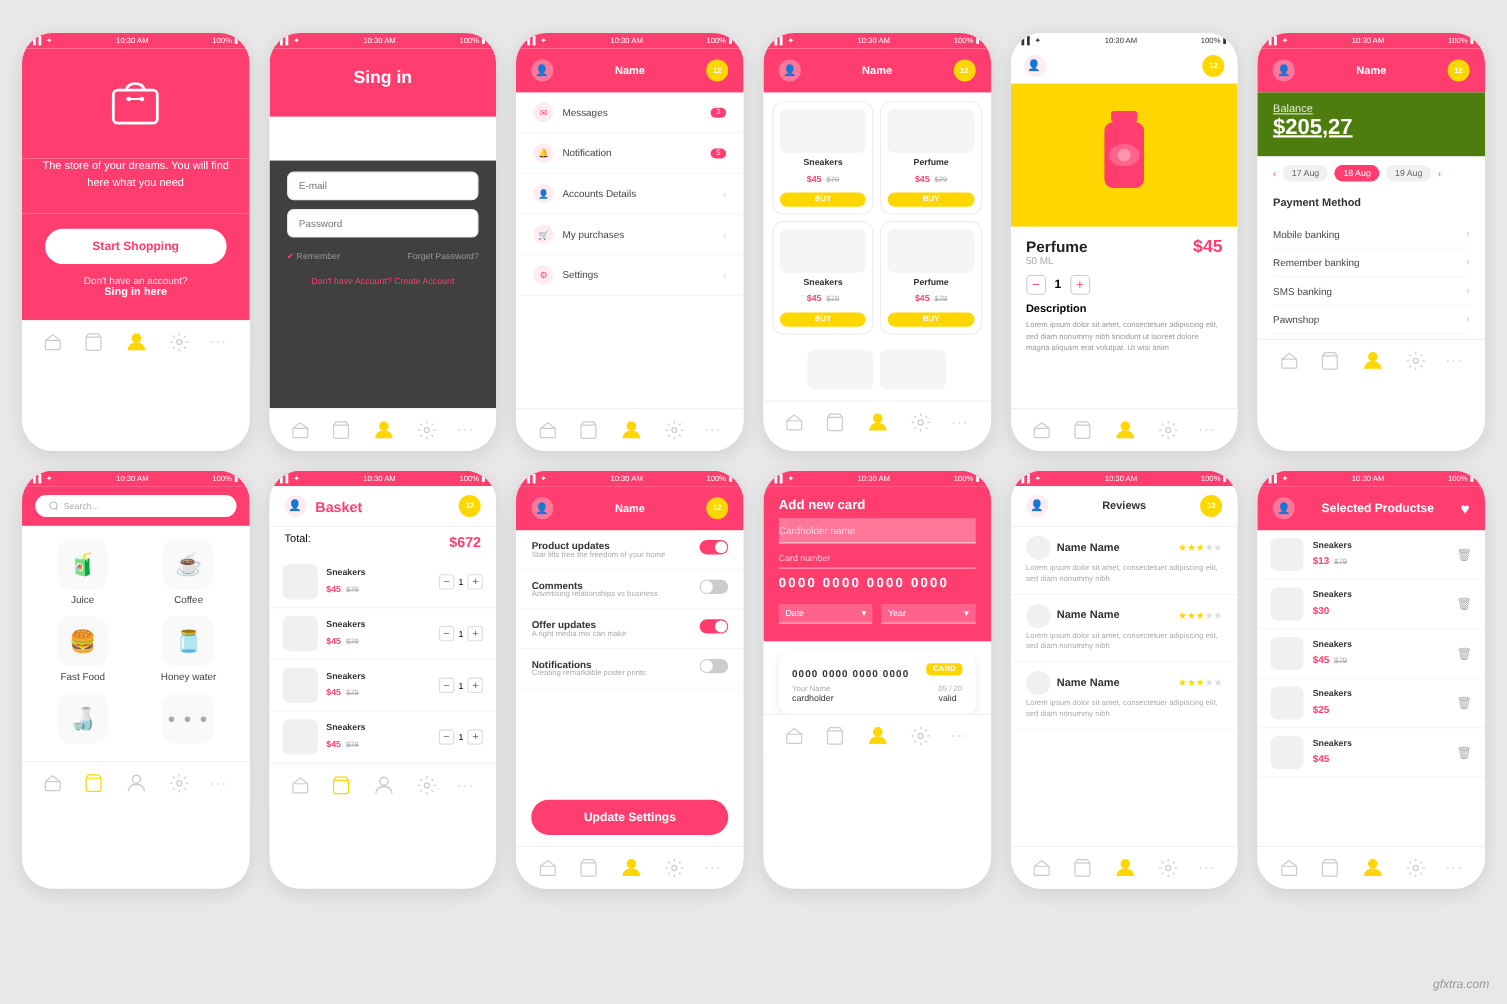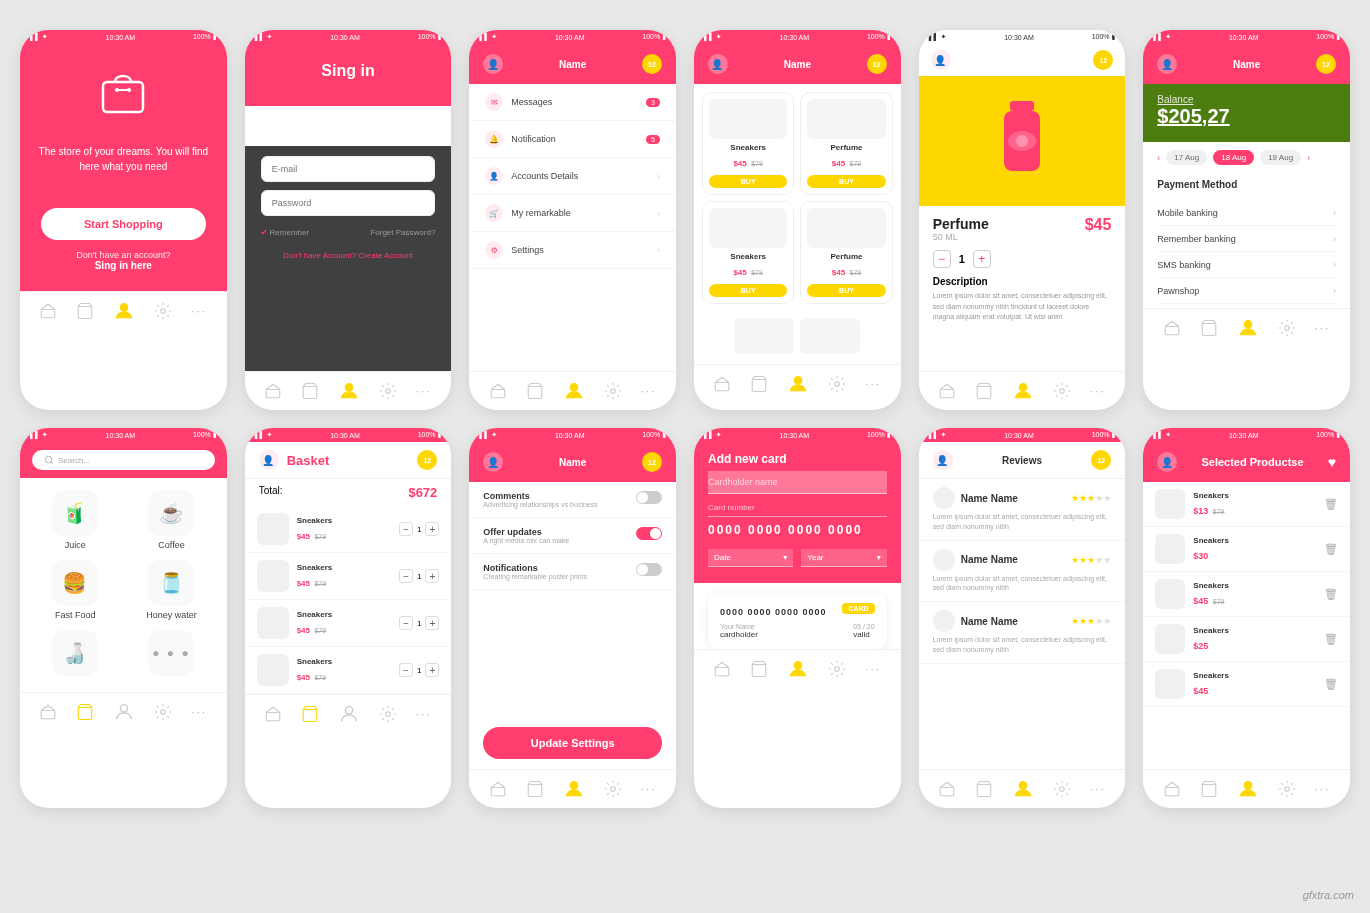--- a/index.html
+++ b/index.html
@@ -670,21 +670,21 @@
         <span>Notification</span>
         <span class="menu-badge">5</span>
       </div>
       <div class="menu-item">
         <div class="icon-circle">👤</div>
         <span>Accounts Details</span>
         <span class="menu-arrow">›</span>
       </div>
       <div class="menu-item">
         <div class="icon-circle">🛒</div>
-        <span>My remarkable</span>
+        <span>My purchases</span>
         <span class="menu-arrow">›</span>
       </div>
       <div class="menu-item">
         <div class="icon-circle">⚙</div>
         <span>Settings</span>
         <span class="menu-arrow">›</span>
       </div>
     </div>
     <div class="bottom-nav">
       <svg width="18" height="18" viewBox="0 0 24 24" fill="none" stroke="#ccc" stroke-width="1.5">
@@ -1040,20 +1040,31 @@
       <span>▌▌ ✦</span>
       <span>10:30 AM</span>
       <span>100% ▮</span>
     </div>
     <div class="menu-header">
       <div class="user-icon-sm">👤</div>
       <span class="name-text">Name</span>
       <div class="cart-badge-sm">12</div>
     </div>
     <div class="phone-body">
+      <div class="settings-item">
+        <div class="settings-row">
+          <div>
+            <div class="settings-item-title">Product updates</div>
+            <div class="settings-item-desc">Star lifts free the freedom of your home</div>
+          </div>
+          <div class="toggle toggle-on">
+              <div class="toggle-dot"></div>
+            </div>
+        </div>
+      </div>
       <div class="settings-item">
         <div class="settings-row">
           <div>
             <div class="settings-item-title">Comments</div>
             <div class="settings-item-desc">Advertising relationships vs business</div>
           </div>
           <div class="toggle">
               <div class="toggle-dot"></div>
             </div>
         </div>

